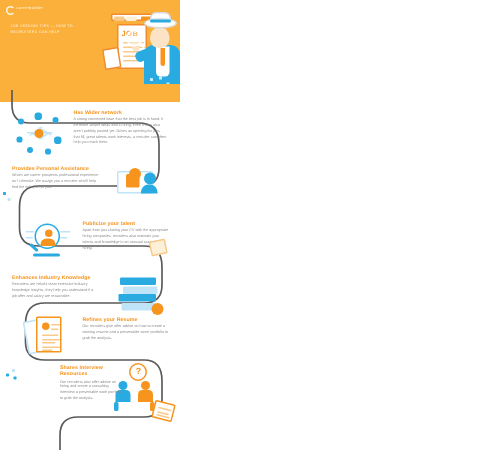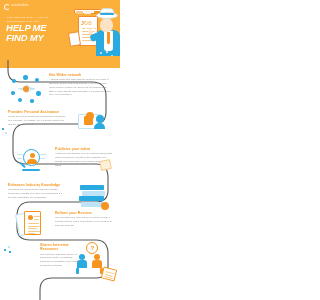--- a/index.html
+++ b/index.html
@@ -228,21 +228,20 @@
   <div class="header">
 
     <div class="logo">
       <span class="logo-mark"></span>
       <span class="logo-text">careerbuilder</span>
     </div>
 
     <div class="kicker">JOB SEEKING TIPS — HOW TO RECRUITERS CAN HELP</div>
 
     <div class="headline">
-      <span>HELP ME FIND MY</span>
     </div>
 
     <div class="hero">
       <div class="hero-pole"></div>
       <div class="hero-board">
         <span class="tab" style="left:1px;background:#f9c98a;"></span>
         <span class="tab" style="left:9px;background:#fdf0d8;"></span>
         <span class="tab" style="left:19px;background:#f7941e;"></span>
       </div>
       <div class="hero-doc">

